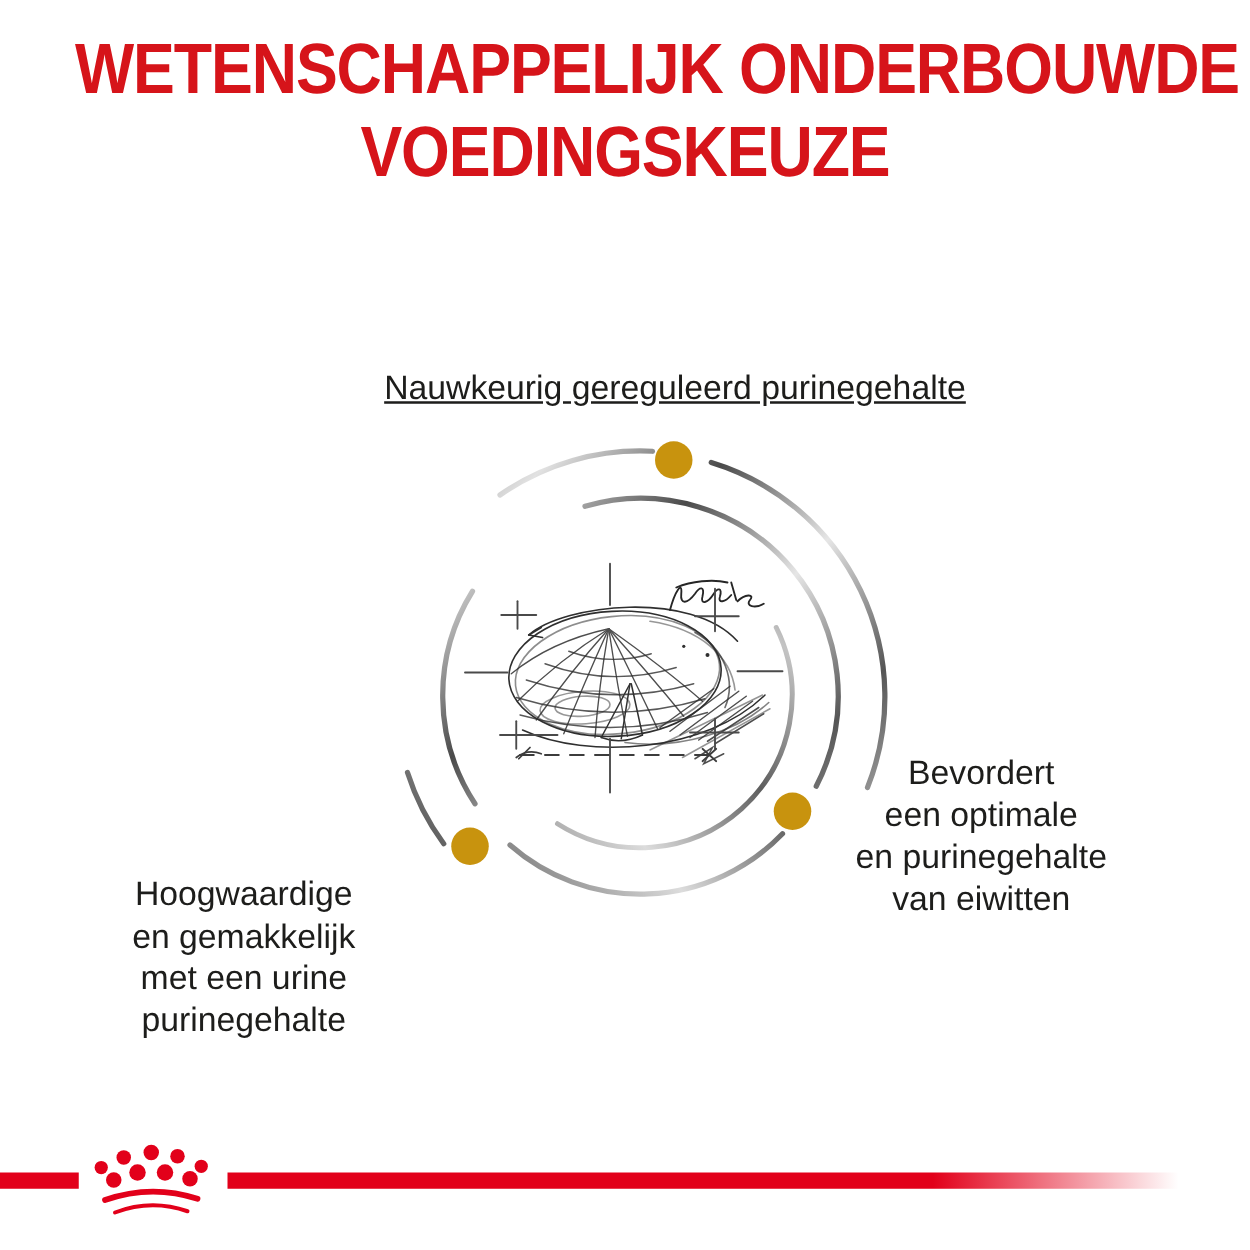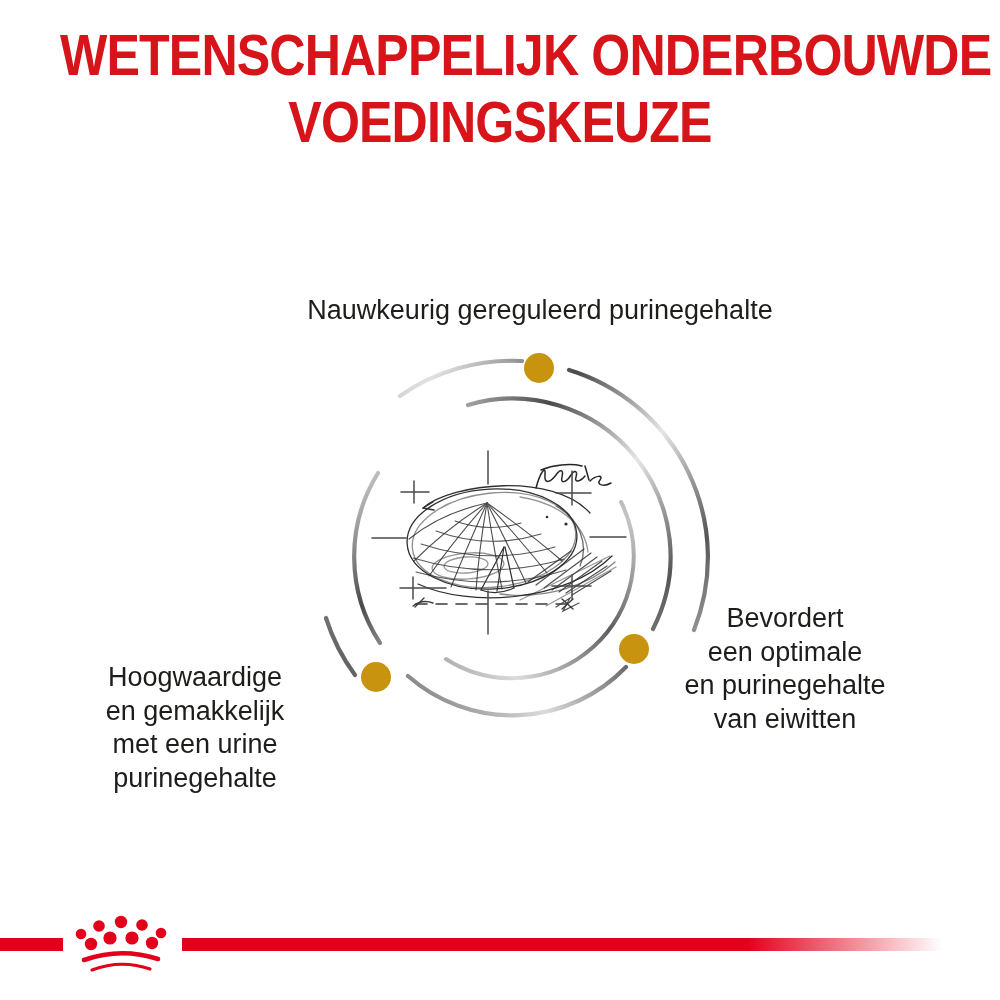--- a/index.html
+++ b/index.html
@@ -13,22 +13,22 @@
     color:#d6141a; font-weight:bold; font-size:57px; line-height:67px;
     letter-spacing:-1px;
   }
   .headline .hl-line {
     display:block; transform:scaleX(0.88); transform-origin:50% 50%;
     white-space:nowrap;
   }
   
   .callout { position:absolute; color:#1d1d1b; text-align:center; font-size:27px; }
   .callout span { display:block; }
-  .callout-top   { top:294px; left:200px; width:680px; line-height:32px; }
-  .callout-left  { top:661px; left:35px;  width:320px; line-height:33.5px; }
+  .callout-top   { top:294px; left:200px; width:680px; line-height:32px;text-decoration:underline; }
+  .callout-left  { top:699px; left:35px;  width:320px; line-height:33.5px; }
   .callout-right { top:602px; left:625px; width:320px; line-height:33.5px; }
   
   svg.diagram { position:absolute; left:0; top:0; }
   
   .footer-bar-left {
     position:absolute; left:0; top:938px; width:63px; height:13px; background:#e2001a;
   }
   .footer-bar-right {
     position:absolute; left:182px; top:938px; width:818px; height:13px;
     background:linear-gradient(to right, #e2001a 0%, #e2001a 69%, rgba(226,0,26,0) 93%, rgba(226,0,26,0) 100%);

